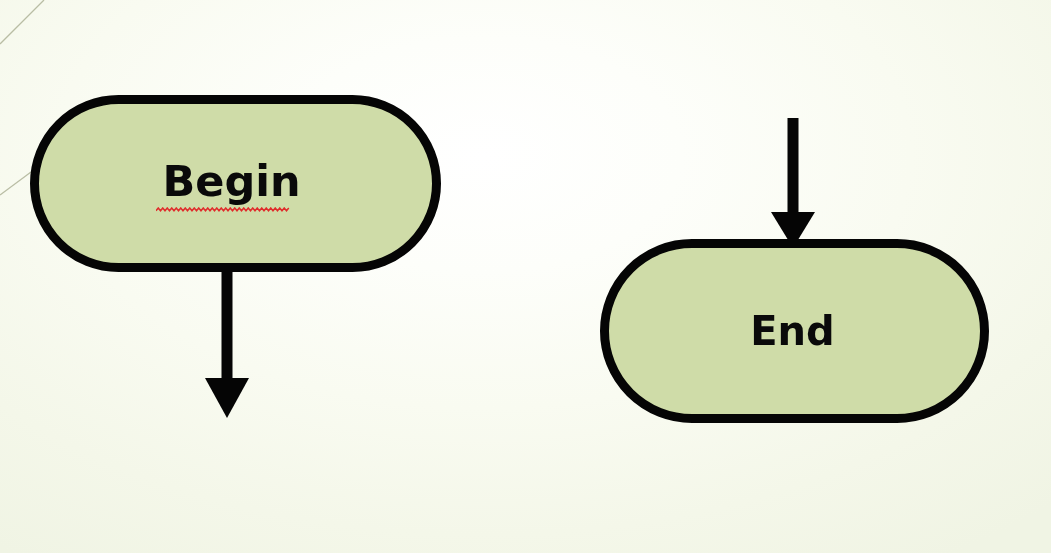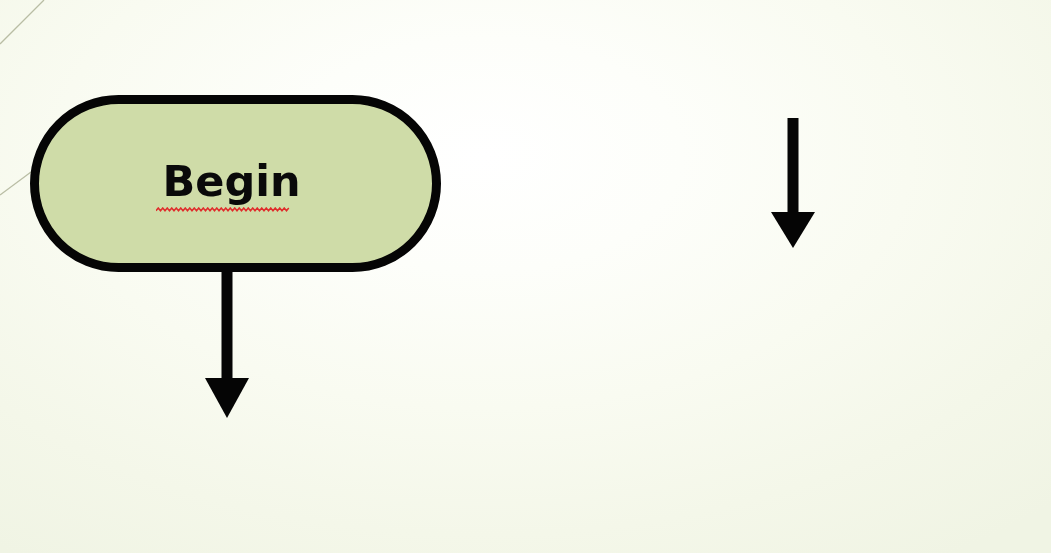--- a/index.html
+++ b/index.html
@@ -122,14 +122,17 @@
                  L40.5,1.2 L43.2,4.5 L45.9,1.2 L48.6,4.5 L51.3,1.2 L54,4.5 L56.7,1.2
                  L59.4,4.5 L62.1,1.2 L64.8,4.5 L67.5,1.2 L70.2,4.5 L72.9,1.2 L75.6,4.5
                  L78.3,1.2 L81,4.5 L83.7,1.2 L86.4,4.5 L89.1,1.2 L91.8,4.5 L94.5,1.2
                  L97.2,4.5 L99.9,1.2 L102.6,4.5 L105.3,1.2 L108,4.5 L110.7,1.2 L113.4,4.5
                  L116.1,1.2 L118.8,4.5 L121.5,1.2 L124.2,4.5 L126.9,1.2 L129.6,4.5
                  L132.3,1.2 L135,4.5 L137.7,1.2 L140.4,4.5 L143.1,1.2 L145.8,4.5
                  L148.5,1.2 L151.2,4.5 L153.9,1.2 L156.6,4.5 L159.3,1.2" fill="none" stroke="#e02b2b" stroke-width="1.8"></path>
       </svg></span>
   </div>
 
+  <div class="node node-end">
+    <span class="node-label">End</span>
+  </div>
 
 </div>
 
 </body></html>

